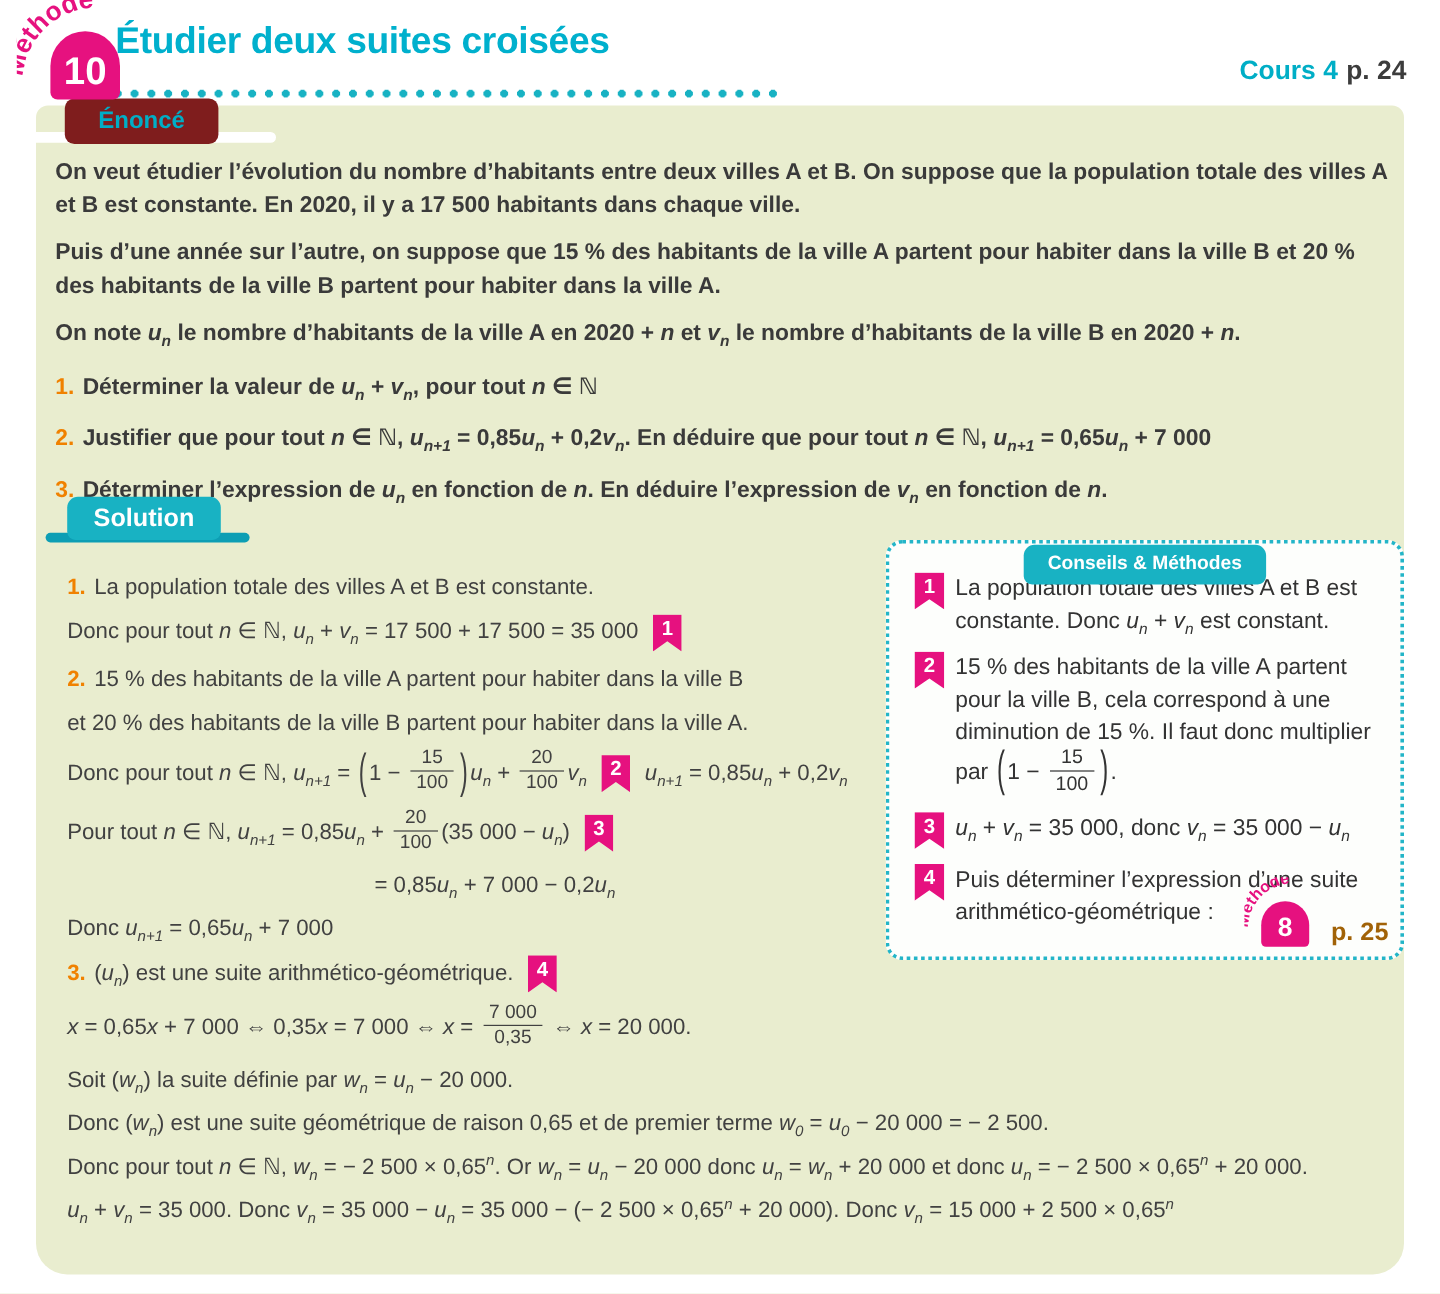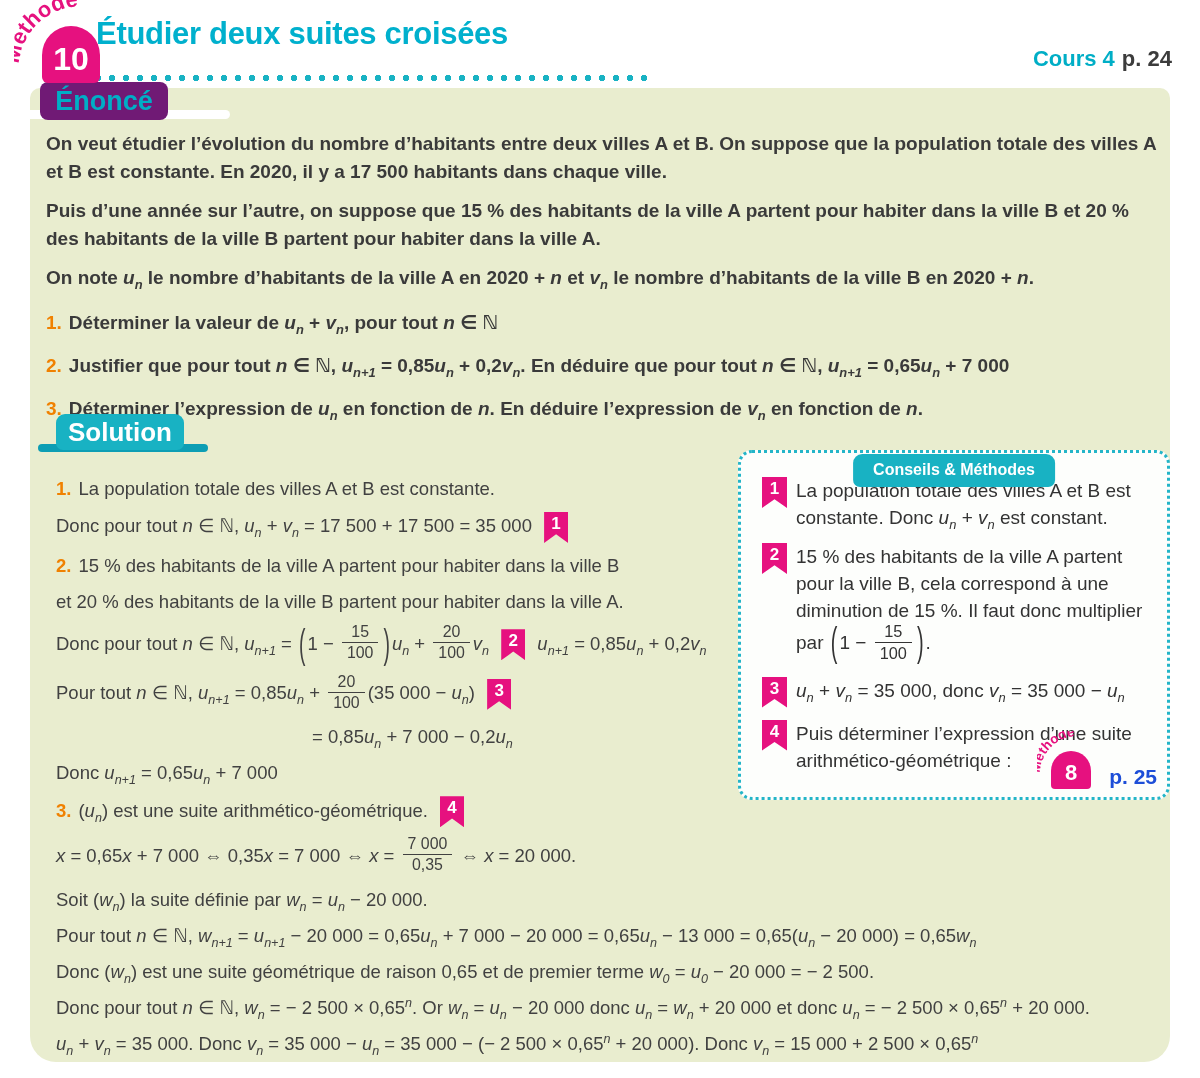--- a/index.html
+++ b/index.html
@@ -35,34 +35,34 @@
   .course-ref .c1{color:var(--teal);}
   .course-ref .c2{color:#3c3c3c;font-weight:600;margin-left:7px;}
   
   .panel{
     position:absolute;left:30px;top:88px;width:1140px;height:974px;background:var(--green);
     border-radius:10px 10px 26px 26px;
   }
   
   .enonce-bar{position:absolute;left:0;top:22px;width:200px;height:9px;background:#fff;border-radius:0 6px 6px 0;}
   .enonce-tab{
-    position:absolute;left:10px;top:-6px;width:128px;height:38px;background:#701a75;border-radius:8px;
+    position:absolute;left:24px;top:-6px;width:128px;height:38px;background:#7f1d1d;border-radius:8px;
     display:flex;align-items:center;justify-content:center;color:var(--teal);
-    font-size:27px;font-weight:bold;z-index:2;
+    font-size:20px;font-weight:bold;z-index:2;
   }
   .enonce-body{position:absolute;left:16px;right:12px;top:42px;font-size:19px;font-weight:bold;line-height:28px;color:var(--ink);}
   .enonce-body p{margin:0 0 11px 0;}
   .q-line{white-space:nowrap;margin:0 0 13px 0;font-weight:bold;line-height:30px;}
   .qnum{color:var(--orange);margin-right:7px;}
   
   .sol-bar{position:absolute;left:8px;top:356px;width:170px;height:8px;background:#0d9eb4;border-radius:4px;}
   .sol-tab{
     position:absolute;left:26px;top:326px;width:128px;height:36px;background:var(--tealtab);
     border-radius:9px 9px 7px 7px;display:flex;align-items:center;justify-content:center;
-    color:#fff;font-size:26px;font-weight:bold;z-index:2;
+    color:#fff;font-size:21px;font-weight:bold;z-index:2;
   }
   .s-lines{position:absolute;left:26px;top:388px;width:1112px;font-size:18.5px;color:var(--soltxt);}
   .s-line{white-space:nowrap;margin-bottom:10px;line-height:26px;}
   .s-line.indent{padding-left:256px;}
   .lnum{color:var(--orange);font-weight:bold;margin-right:7px;}
   
   .conseils{
     position:absolute;left:708px;top:362px;width:432px;height:350px;background:#fdfefc;
     border:3.5px dotted #23b5c8;border-radius:14px;padding:24px 12px 10px 14px;
   }
@@ -74,21 +74,21 @@
   .c-item{display:flex;margin-bottom:12px;}
   .c-item .cflag{flex:0 0 25px;margin-right:9px;}
   .c-text{font-size:19px;line-height:27px;color:#333;}
   .mini-emblem{position:absolute;right:56px;bottom:4px;width:74px;height:62px;}
   .mini-emblem svg{position:absolute;left:0;top:0;}
   .mini-emblem .badge{
     position:absolute;left:14px;top:20px;width:40px;height:38px;background:var(--pink);
     border-radius:20px 20px 4px 4px;display:flex;align-items:flex-end;justify-content:center;
     color:#fff;font-size:22px;font-weight:bold;padding-bottom:3px;
   }
-  .mini-page{position:absolute;right:10px;bottom:8px;font-size:21px;color:#1d4ed8;font-weight:600;}
+  .mini-page{position:absolute;right:10px;bottom:8px;font-size:21px;color:#a16207;font-weight:600;}
   
   i{font-style:italic;}
   sub{font-size:0.68em;font-style:italic;vertical-align:-0.4em;line-height:0;}
   sup{font-size:0.68em;font-style:italic;vertical-align:0.55em;line-height:0;}
   .frac{display:inline-block;vertical-align:middle;text-align:center;font-size:0.86em;line-height:1.15;margin:0 3px;transform:translateY(-2px);}
   .frac .num{display:block;padding:0 5px 1px;border-bottom:1.6px solid currentColor;}
   .frac .den{display:block;padding:1px 5px 0;}
   .bigp{display:inline-block;transform:scaleY(2.05);transform-origin:center;font-size:1.05em;font-weight:300;margin:0 2px;vertical-align:middle;line-height:1;}
   .flag{
     display:inline-flex;justify-content:center;width:24px;height:31px;background:var(--pink);
@@ -190,23 +190,20 @@
       </div>
 
       <div class="s-line">
         <span><i>x</i> = 0,65<i>x</i> + 7 000 ⇔ 0,35<i>x</i> = 7 000 ⇔ <i>x</i> = <span class="frac"><span class="num">7 000</span><span class="den">0,35</span></span> ⇔ <i>x</i> = 20 000.</span>
       </div>
 
       <div class="s-line">
         <span>Soit (<i>w</i><sub>n</sub>) la suite définie par <i>w</i><sub>n</sub> = <i>u</i><sub>n</sub> − 20 000.</span>
       </div>
 
-      <div class="s-line">
-        <span>Pour tout <i>n</i> ∈ ℕ, <i>w</i><sub>n+1</sub> = <i>u</i><sub>n+1</sub> − 20 000 = 0,65<i>u</i><sub>n</sub> + 7 000 − 20 000 = 0,65<i>u</i><sub>n</sub> − 13 000 = 0,65(<i>u</i><sub>n</sub> − 20 000) = 0,65<i>w</i><sub>n</sub></span>
-      </div>
 
       <div class="s-line">
         <span>Donc (<i>w</i><sub>n</sub>) est une suite géométrique de raison 0,65 et de premier terme <i>w</i><sub>0</sub> = <i>u</i><sub>0</sub> − 20 000 = − 2 500.</span>
       </div>
 
       <div class="s-line">
         <span>Donc pour tout <i>n</i> ∈ ℕ, <i>w</i><sub>n</sub> = − 2 500 × 0,65<sup>n</sup>. Or <i>w</i><sub>n</sub> = <i>u</i><sub>n</sub> − 20 000 donc <i>u</i><sub>n</sub> = <i>w</i><sub>n</sub> + 20 000 et donc <i>u</i><sub>n</sub> = − 2 500 × 0,65<sup>n</sup> + 20 000.</span>
       </div>
 
       <div class="s-line">

